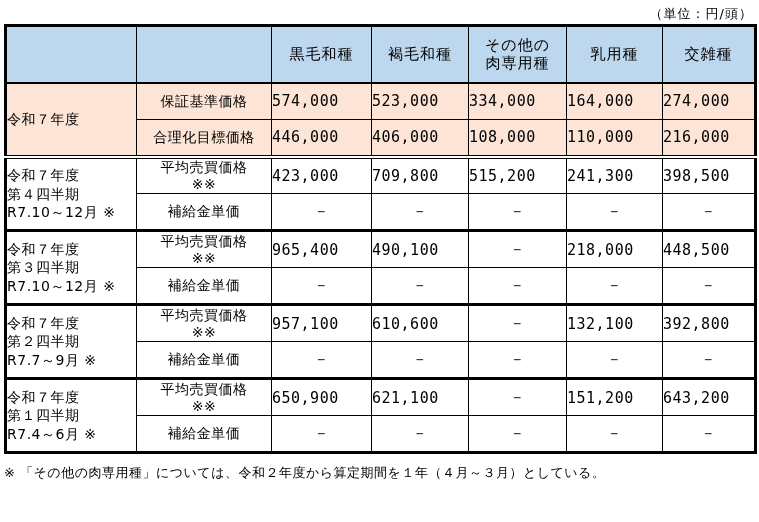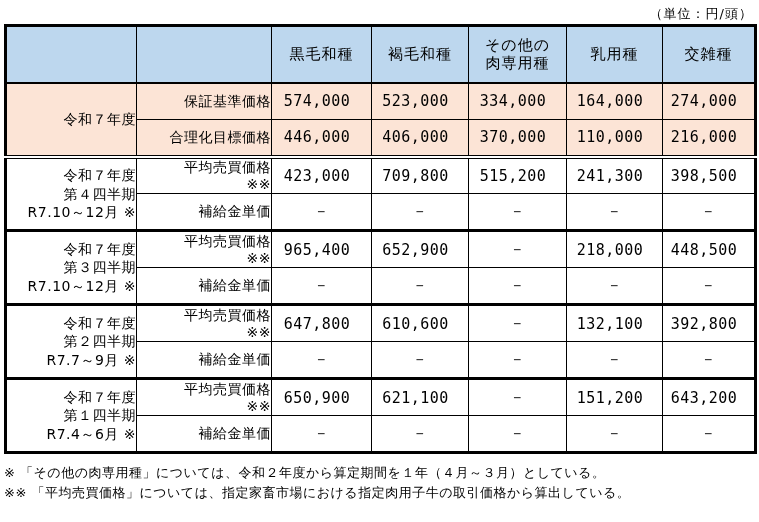--- a/index.html
+++ b/index.html
@@ -40,33 +40,33 @@
     border-bottom:2px solid var(--border-color);
     text-align:center;
     font-size:15px;
     line-height:1.25;
     letter-spacing:1px;
   }
   .price-table tbody tr{height:37px;}
   tr.sep-double>td{border-top:4px double var(--border-color);}
   tr.sep-thick>td{border-top:3px solid var(--border-color);}
   td.group-cell{
-    text-align:right;
+    text-align:left;
     font-size:14px;
     line-height:1.3;
     letter-spacing:0.5px;
   }
   td.row-label-cell{
-    text-align:right;
+    text-align:center;
     font-size:14px;
     line-height:1.2;
     letter-spacing:0.5px;
   }
   td.value-cell{
-    text-align:center;
+    text-align:left;
     padding-right:9px;
     font-size:15px;
     letter-spacing:0.5px;
     font-family:"DejaVu Sans Mono","DejaVu Sans",sans-serif;
   }
   td.value-cell.dash{text-align:center;padding-right:0;}
   td.hl{background:var(--highlight-bg);}
   .footnotes{
     margin-top:9px;
     font-size:13px;
@@ -109,21 +109,21 @@
           <td class="value-cell hl">574,000</td>
           <td class="value-cell hl">523,000</td>
           <td class="value-cell hl">334,000</td>
           <td class="value-cell hl">164,000</td>
           <td class="value-cell hl">274,000</td>
         </tr>
         <tr>
           <td class="row-label-cell hl">合理化目標価格</td>
           <td class="value-cell hl">446,000</td>
           <td class="value-cell hl">406,000</td>
-          <td class="value-cell hl">370,000</td>
+          <td class="value-cell hl">108,000</td>
           <td class="value-cell hl">110,000</td>
           <td class="value-cell hl">216,000</td>
         </tr>
         <tr class="sep-double">
           <td rowspan="2" class="group-cell">令和７年度<br>第４四半期<br>R7.10～12月 ※</td>
           <td class="row-label-cell">平均売買価格<br>※※</td>
           <td class="value-cell">423,000</td>
           <td class="value-cell">709,800</td>
           <td class="value-cell">515,200</td>
           <td class="value-cell">241,300</td>
@@ -134,37 +134,37 @@
           <td class="value-cell dash">－</td>
           <td class="value-cell dash">－</td>
           <td class="value-cell dash">－</td>
           <td class="value-cell dash">－</td>
           <td class="value-cell dash">－</td>
         </tr>
         <tr class="sep-thick">
           <td rowspan="2" class="group-cell">令和７年度<br>第３四半期<br>R7.10～12月 ※</td>
           <td class="row-label-cell">平均売買価格<br>※※</td>
           <td class="value-cell">965,400</td>
-          <td class="value-cell">652,900</td>
+          <td class="value-cell">490,100</td>
           <td class="value-cell dash">－</td>
           <td class="value-cell">218,000</td>
           <td class="value-cell">448,500</td>
         </tr>
         <tr>
           <td class="row-label-cell">補給金単価</td>
           <td class="value-cell dash">－</td>
           <td class="value-cell dash">－</td>
           <td class="value-cell dash">－</td>
           <td class="value-cell dash">－</td>
           <td class="value-cell dash">－</td>
         </tr>
         <tr class="sep-thick">
           <td rowspan="2" class="group-cell">令和７年度<br>第２四半期<br>R7.7～9月 ※</td>
           <td class="row-label-cell">平均売買価格<br>※※</td>
-          <td class="value-cell">647,800</td>
+          <td class="value-cell">957,100</td>
           <td class="value-cell">610,600</td>
           <td class="value-cell dash">－</td>
           <td class="value-cell">132,100</td>
           <td class="value-cell">392,800</td>
         </tr>
         <tr>
           <td class="row-label-cell">補給金単価</td>
           <td class="value-cell dash">－</td>
           <td class="value-cell dash">－</td>
           <td class="value-cell dash">－</td>
@@ -186,15 +186,14 @@
           <td class="value-cell dash">－</td>
           <td class="value-cell dash">－</td>
           <td class="value-cell dash">－</td>
           <td class="value-cell dash">－</td>
         </tr>
       </tbody>
   </table>
 
   <div class="footnotes">
       <div>※ 「その他の肉専用種」については、令和２年度から算定期間を１年（４月～３月）としている。</div>
-      <div>※※ 「平均売買価格」については、指定家畜市場における指定肉用子牛の取引価格から算出している。</div>
     </div>
 </div>
 
 </body></html>

